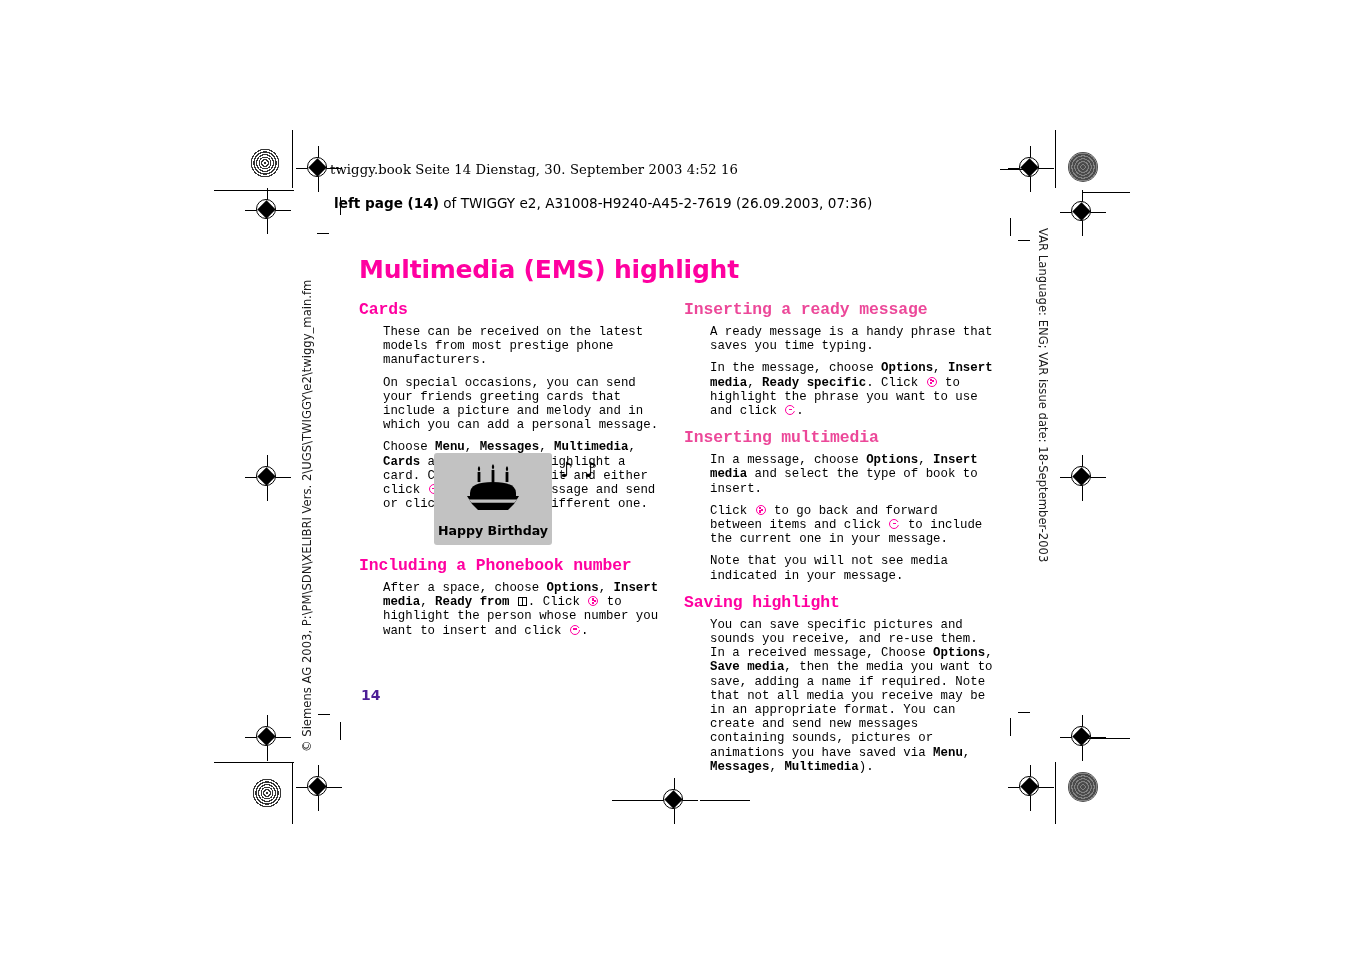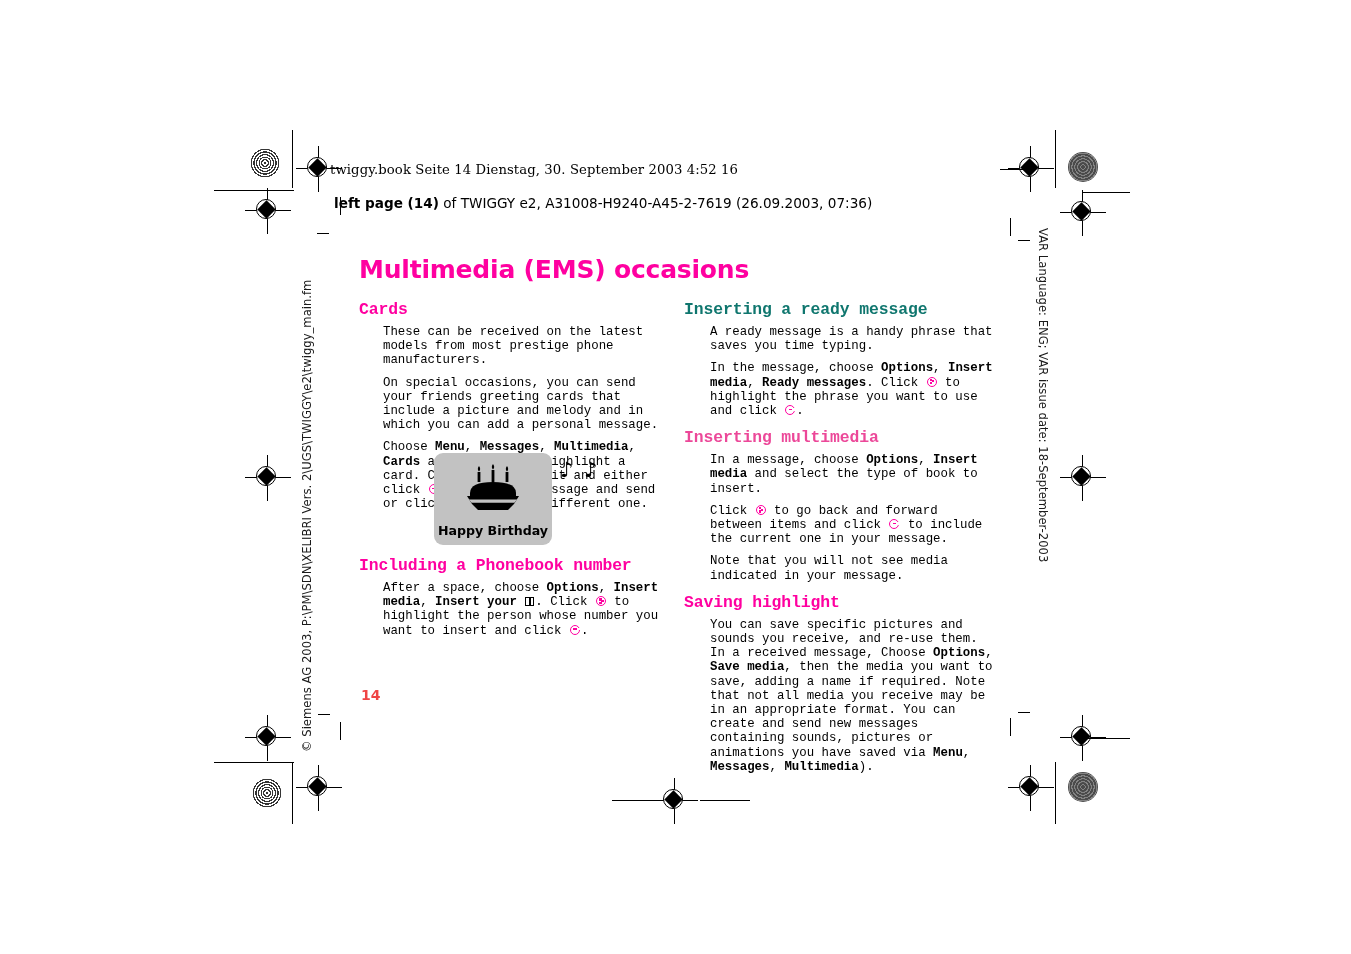--- a/index.html
+++ b/index.html
@@ -219,21 +219,21 @@
     width: 1.2px; height: 7px;
     background: #000;
   }
 
   
   .cardfig {
     position: absolute;
     width: 118px;
     height: 92px;
     background: #c2c2c2;
-    border-radius: 9px;
+    border-radius: 3px;
   }
   .cardfig .caption {
     position: absolute;
     left: 0; right: 0;
     bottom: 7px;
     text-align: center;
     font-size: 12.6px;
     font-weight: bold;
     color: #000;
   }
@@ -363,21 +363,21 @@
   <div class="filestamp" style="left:330px; top:162px;">twiggy.book  Seite 14  Dienstag, 30. September 2003  4:52 16</div>
 
   <div class="pageinfo" style="left:334px; top:195px;text-align:right;">
     <b>left page (14)</b><span> of TWIGGY e2, A31008-H9240-A45-2-7619 (26.09.2003, 07:36)</span>
   </div>
 
   <div class="vtext-left" style="left:300px; top:752px;">© Siemens AG 2003, P:\PM\SDN\XELIBRI Vers. 2\UGS\TWIGGY\e2\twiggy_main.fm</div>
 
   <div class="vtext-right" style="left:1050px; top:228px;">VAR Language: ENG; VAR issue date: 18-September-2003</div>
 
-  <h1 class="chapter" style="left:359px; top:255px; color:#ff00a0;">Multimedia (EMS) occasions</h1>
+  <h1 class="chapter" style="left:359px; top:255px; color:#ff00a0;">Multimedia (EMS) highlight</h1>
 
   <div class="col left" style="left:359px; top:300px;">
 
     <h2 class="sec" style="color:#ff00a0;">Cards</h2>
 
     <p class="body">These can be received on the latest models from most prestige phone manufacturers.</p>
 
     <p class="body">On special occasions, you can send your friends greeting cards that include a picture and melody and in which you can add a personal message.</p>
 
     <p class="body">
@@ -406,32 +406,32 @@
     </div>
     <div class="caption">Happy Birthday</div>
   </div>
 
   <div class="notes" style="left:560px; top:460px;">♪ ♪</div>
 
   <div class="col left" style="left:359px; top:556px;">
     <h2 class="sec" style="color:#ff00a0;">Including a Phonebook number</h2>
 
     <p class="body">
-      <span>After a space, choose </span><b>Options</b><span>, </span><b>Insert media</b><span>, </span><b>Insert your</b> <span class="bookglyph"></span><span>. Click </span><span class="keyglyph updown"><span class="mid"></span></span><span> to highlight the person whose number you want to insert and click </span><span class="keyglyph left"></span><span>.</span>
+      <span>After a space, choose </span><b>Options</b><span>, </span><b>Insert media</b><span>, </span><b>Ready from</b> <span class="bookglyph"></span><span>. Click </span><span class="keyglyph updown"><span class="mid"></span></span><span> to highlight the person whose number you want to insert and click </span><span class="keyglyph left"></span><span>.</span>
     </p>
   </div>
 
   <div class="col right" style="left:684px; top:300px;">
 
-    <h2 class="sec" style="color:#0f766e;">Inserting a ready message</h2>
+    <h2 class="sec" style="color:#ec4899;">Inserting a ready message</h2>
 
     <p class="body">A ready message is a handy phrase that saves you time typing.</p>
 
     <p class="body">
-      <span>In the message, choose </span><b>Options</b><span>, </span><b>Insert media</b><span>, </span><b>Ready messages</b><span>. Click </span><span class="keyglyph updown"><span class="mid"></span></span><span> to highlight the phrase you want to use and click </span><span class="keyglyph left"></span><span>.</span>
+      <span>In the message, choose </span><b>Options</b><span>, </span><b>Insert media</b><span>, </span><b>Ready specific</b><span>. Click </span><span class="keyglyph updown"><span class="mid"></span></span><span> to highlight the phrase you want to use and click </span><span class="keyglyph left"></span><span>.</span>
     </p>
 
     <h2 class="sec" style="color:#ec4899; margin-top:10px;">Inserting multimedia</h2>
 
     <p class="body">
       <span>In a message, choose </span><b>Options</b><span>, </span><b>Insert media</b><span> and select the type of book to insert.</span>
     </p>
 
     <p class="body">
       <span>Click </span><span class="keyglyph updown"><span class="mid"></span></span><span> to go back and forward between items and click </span><span class="keyglyph left"></span><span> to include the current one in your message.</span>
@@ -439,15 +439,15 @@
 
     <p class="body">Note that you will not see media indicated in your message.</p>
 
     <h2 class="sec" style="color:#ff00a0; margin-top:10px;">Saving highlight</h2>
 
     <p class="body">
       <span>You can save specific pictures and sounds you receive, and re-use them. In a received message, Choose </span><b>Options</b><span>, </span><b>Save media</b><span>, then the media you want to save, adding a name if required. Note that not all media you receive may be in an appropriate format. You can create and send new messages containing sounds, pictures or animations you have saved via </span><b>Menu</b><span>, </span><b>Messages</b><span>, </span><b>Multimedia</b><span>).</span>
     </p>
   </div>
 
-  <div class="pagenum" style="left:361px; top:687px; color:#ef4444;text-align:right;">14</div>
+  <div class="pagenum" style="left:361px; top:687px; color:#4c1d95;text-align:right;">14</div>
 
 </div>
 
 </body></html>

